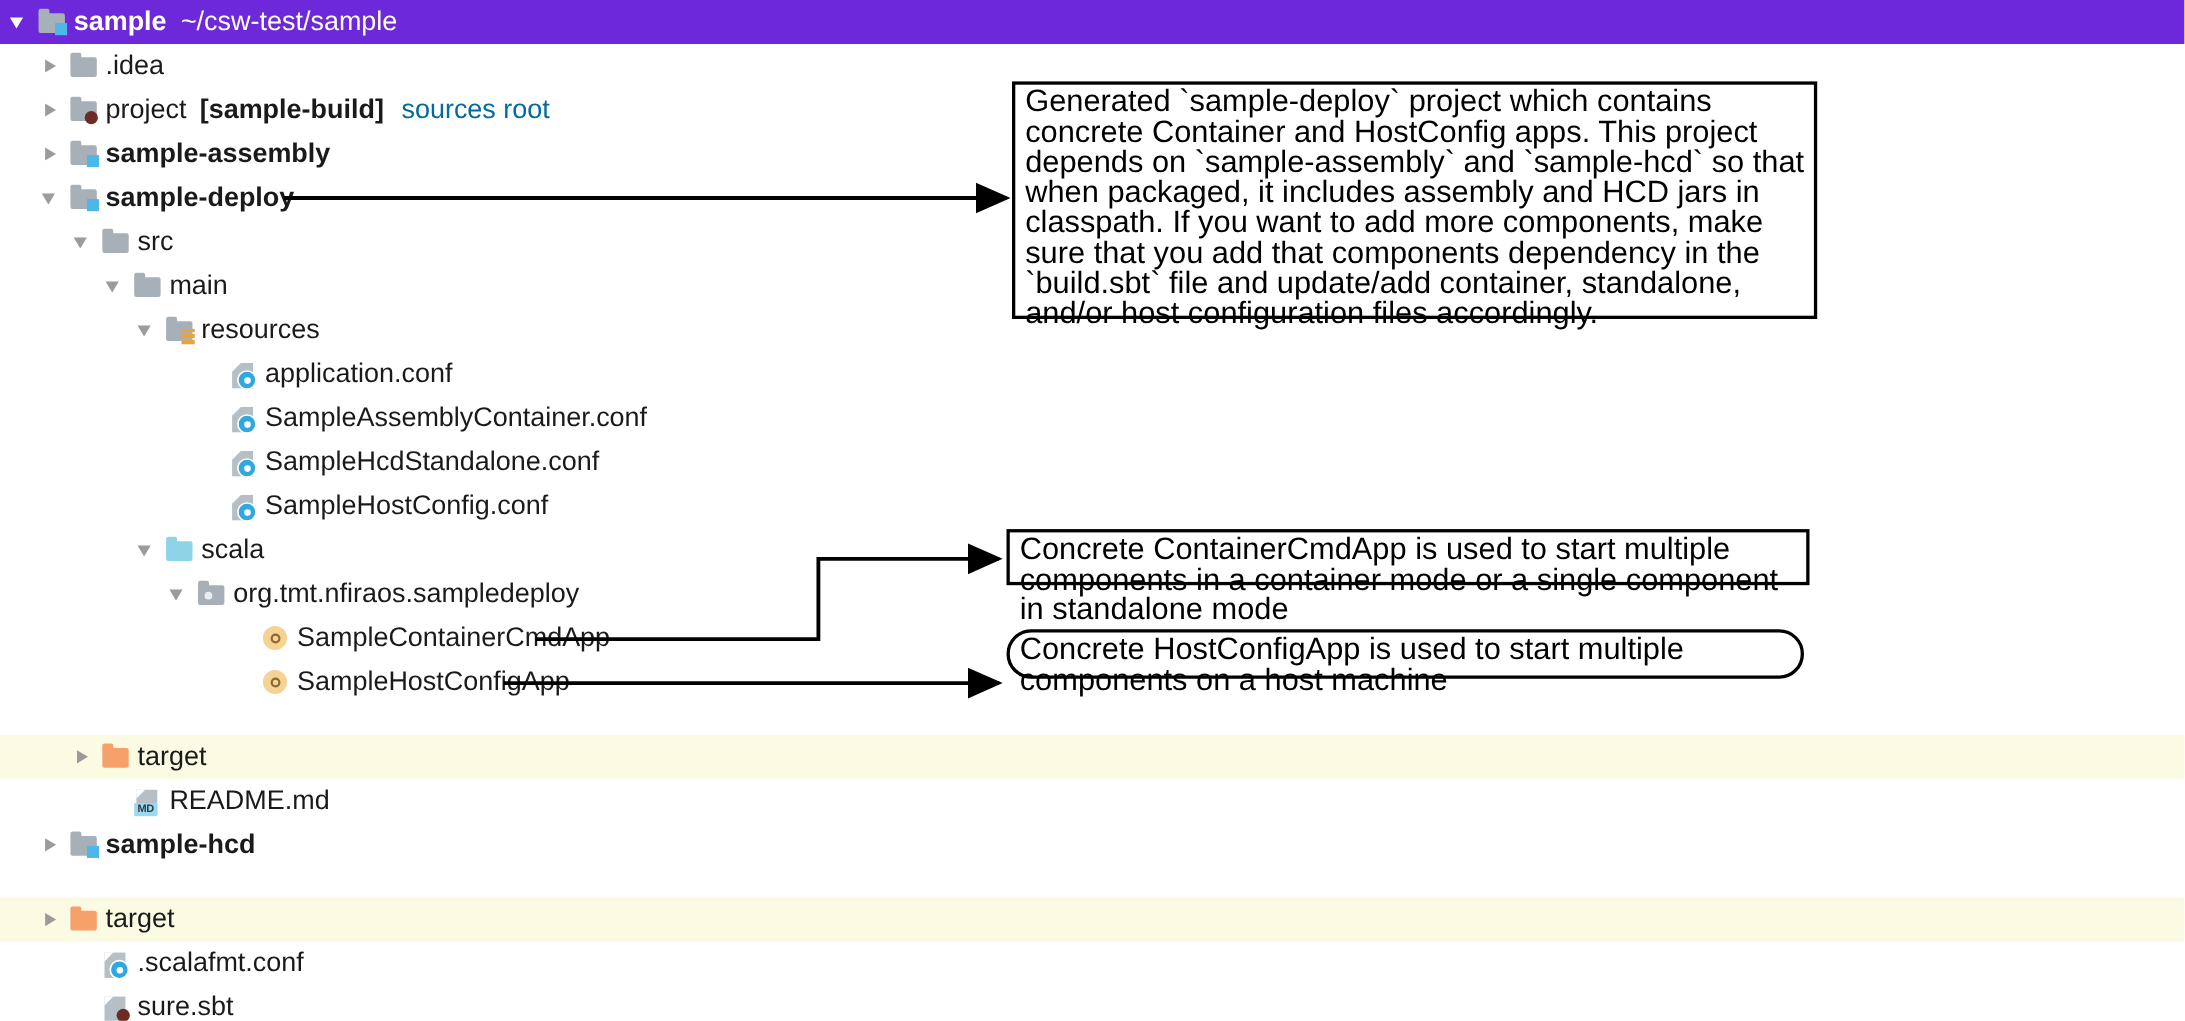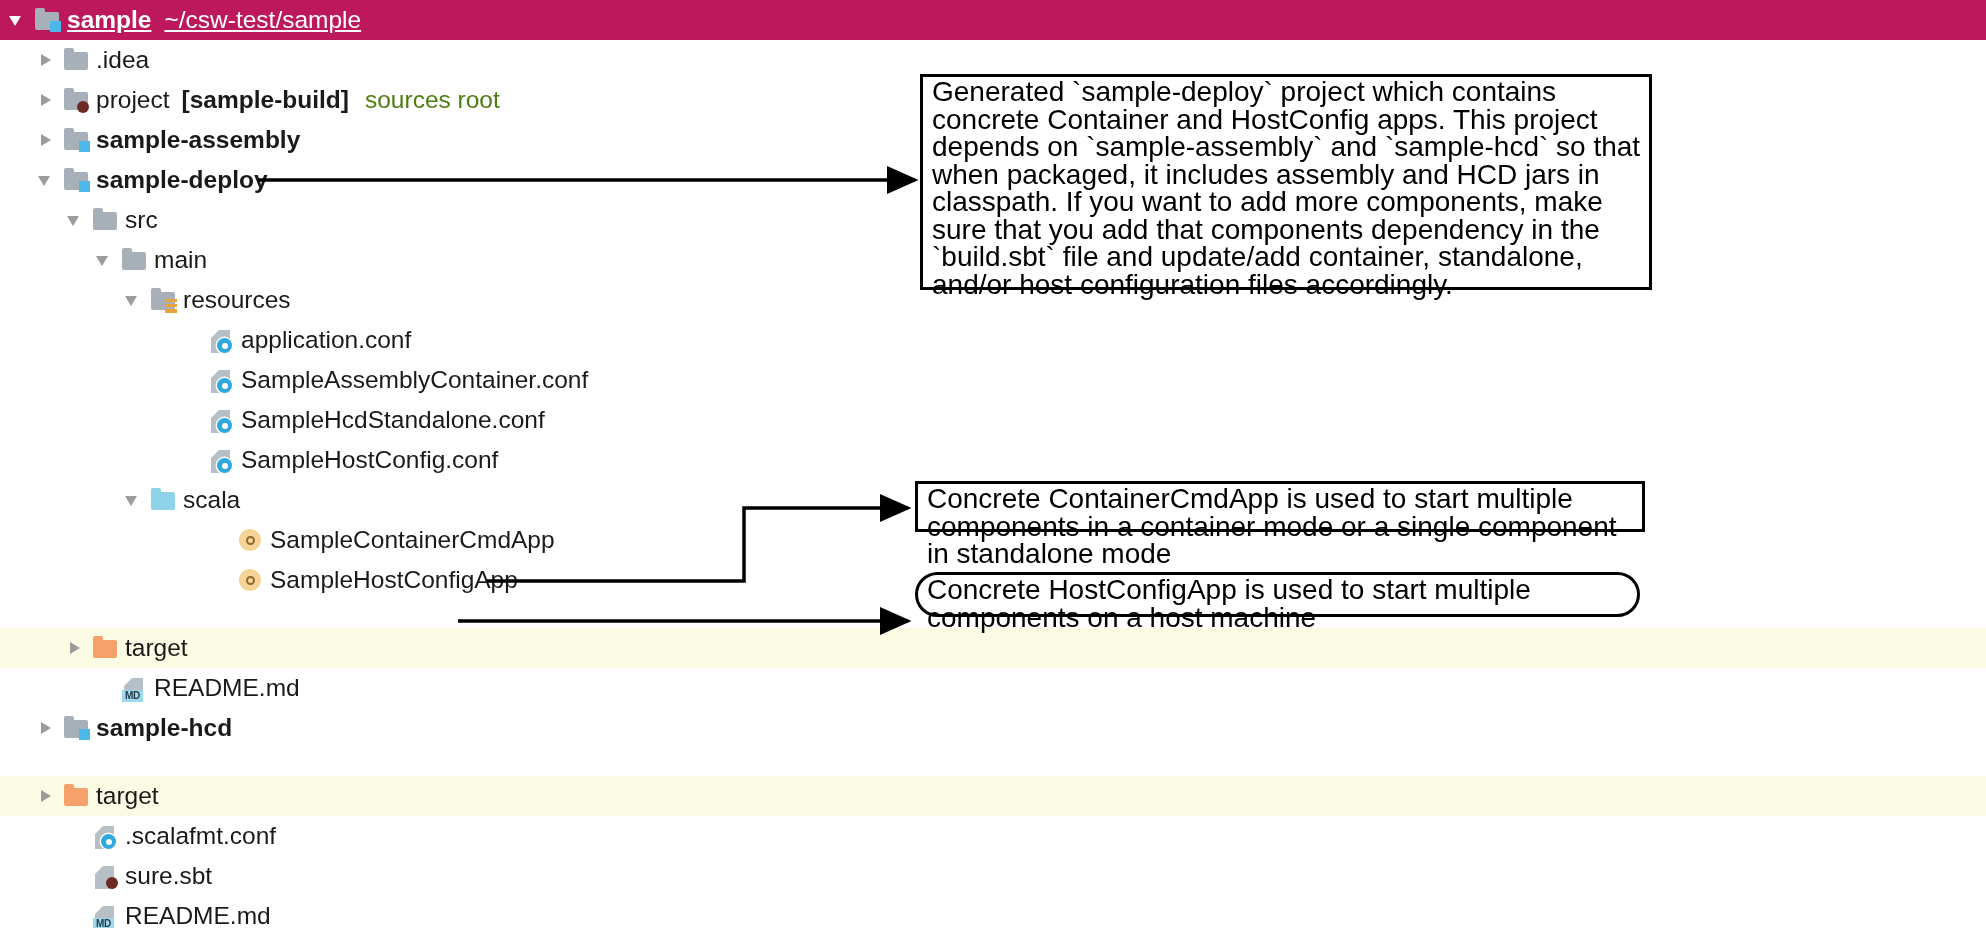--- a/index.html
+++ b/index.html
@@ -25,23 +25,22 @@
   .row {
     position: relative;
     height: 40px;
     display: flex;
     align-items: center;
     white-space: nowrap;
     font-size: 24.5px;
     color: #1a1a1a;
   }
   .row.selected {
-    background: #be185d;
+    background: #6d28d9;
     color: #ffffff;
-    text-decoration: underline;
   }
   .row.excluded-hl {
     background: #fbfbe4;
     margin-top: 28px;
   }
   .row.bold .label { font-weight: bold; }
 
   .arrow {
     width: 18px;
     height: 18px;
@@ -194,21 +193,21 @@
     background: #f6d294;
   }
 
   .label { }
   .extra {
     margin-left: 12px;
     font-weight: bold;
   }
   .hint {
     margin-left: 16px;
-    color: #4d7c0f;
+    color: #0369a1;
     font-weight: normal;
   }
   .path {
     margin-left: 13px;
     font-weight: normal;
   }
 
   
   .callout {
     position: absolute;
@@ -344,20 +343,29 @@
     </div>
     <div class="row">
       <span style="display: inline-block; flex: 0 0 auto; width: 124px;"></span>
       <span class="arrow down"></span>
       <span class="icon">
         <span class="fold cyan"></span>
       </span>
       <span class="label">scala</span>
     </div>
     <div class="row">
+      <span style="display: inline-block; flex: 0 0 auto; width: 153px;"></span>
+      <span class="arrow down"></span>
+      <span class="icon">
+        <span class="fold pkg"></span>
+        <span class="badge-pkgdot"></span>
+      </span>
+      <span class="label">org.tmt.nfiraos.sampledeploy</span>
+    </div>
+    <div class="row">
       <span style="display: inline-block; flex: 0 0 auto; width: 211px;"></span>
       <span class="arrow none"></span>
       <span class="icon">
         <span class="obj-circle"></span>
       </span>
       <span class="label">SampleContainerCmdApp</span>
     </div>
     <div class="row">
       <span style="display: inline-block; flex: 0 0 auto; width: 211px;"></span>
       <span class="arrow none"></span>

